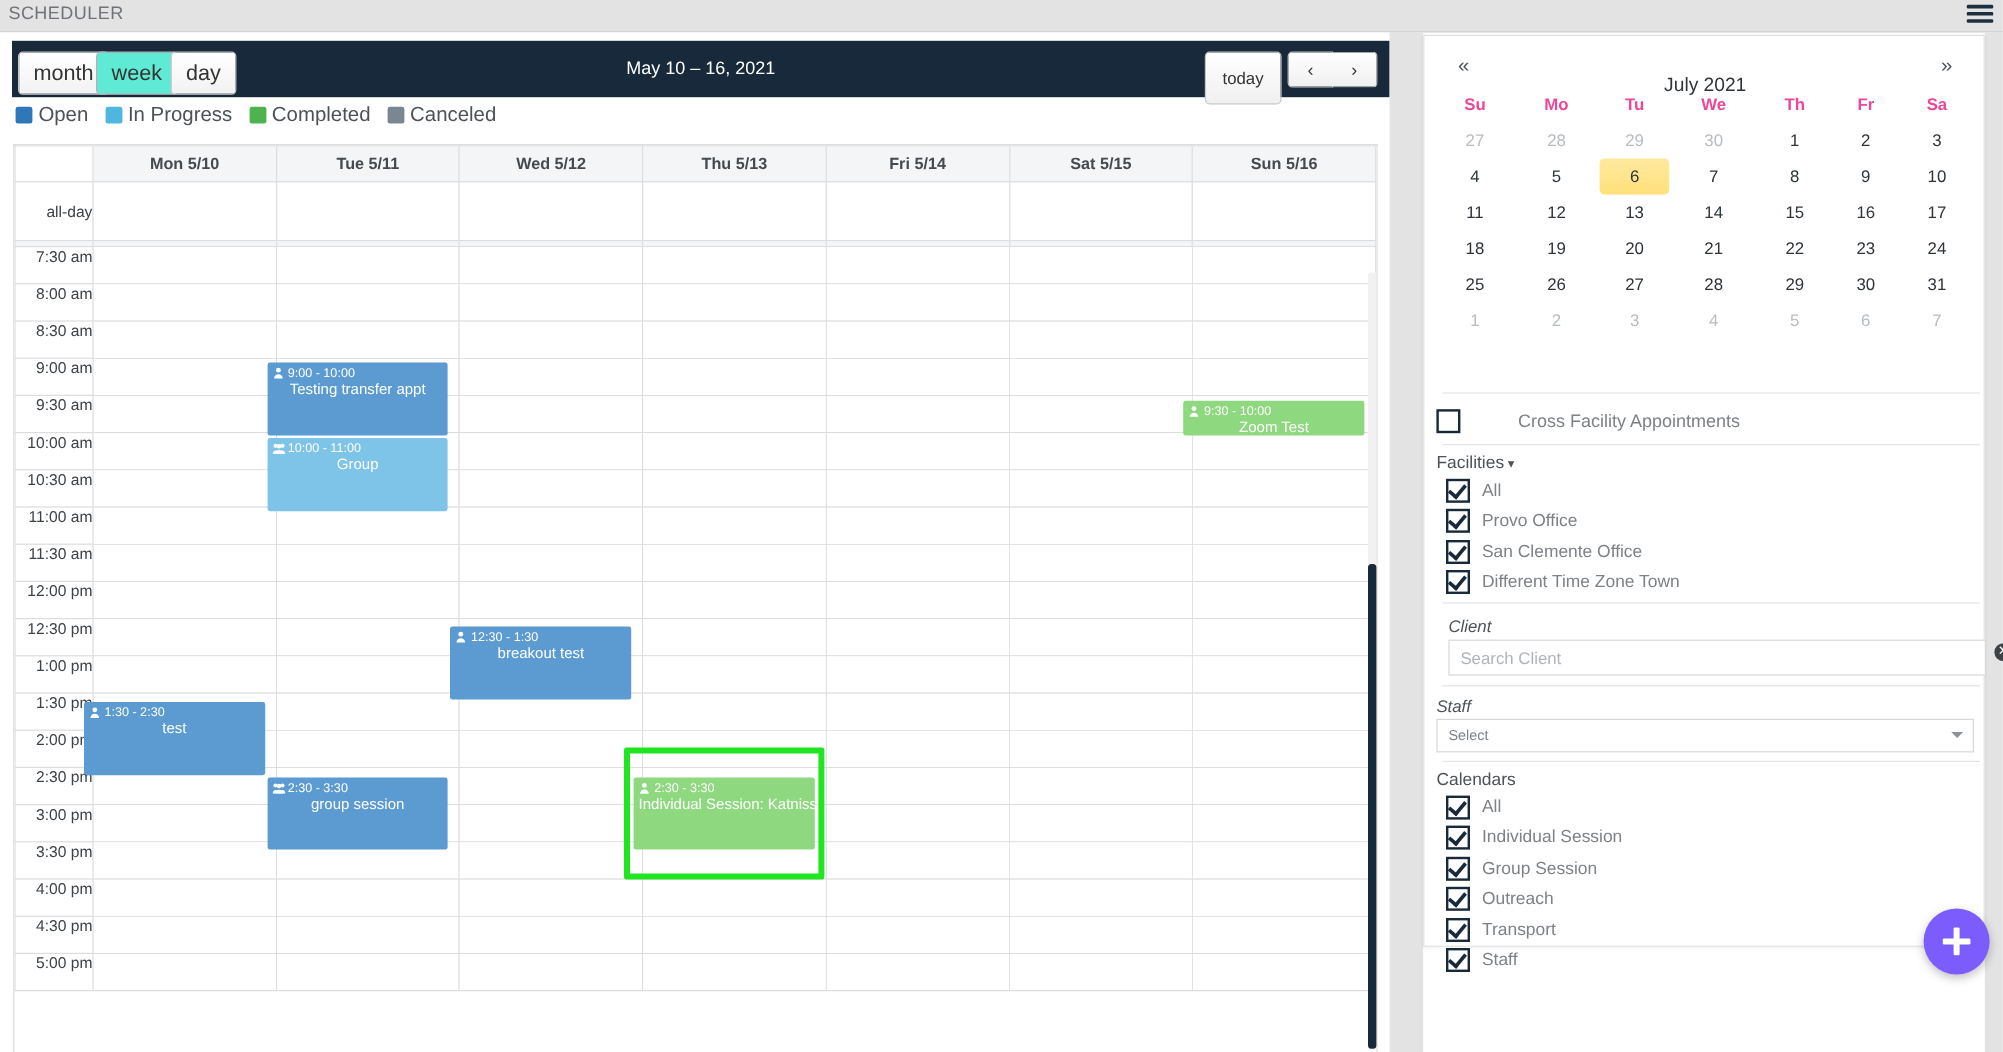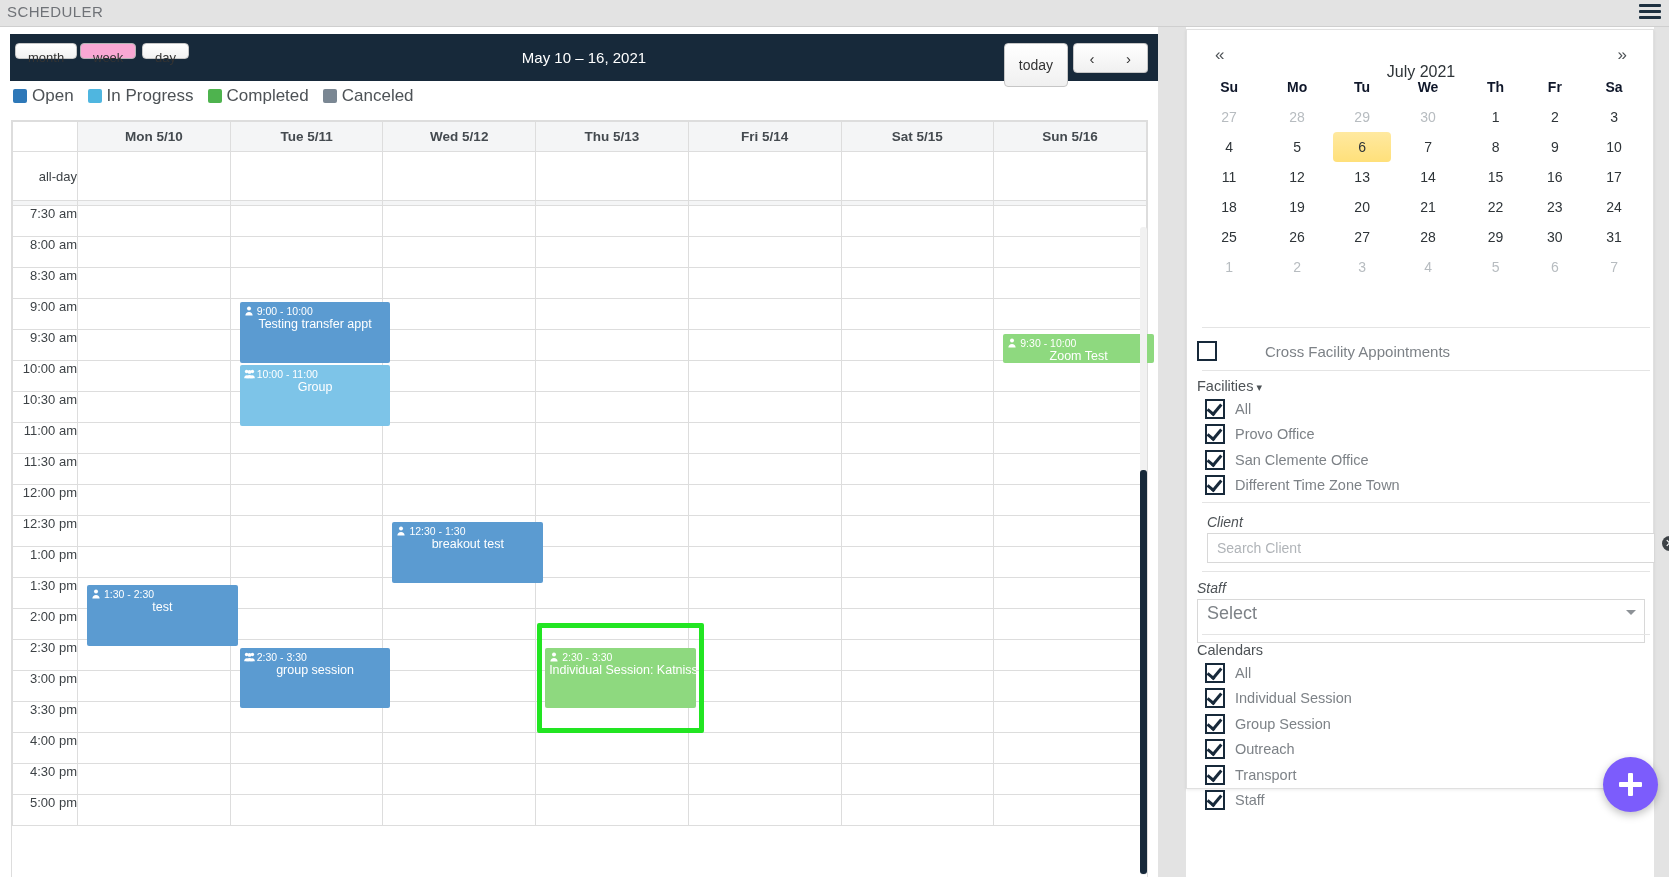--- a/index.html
+++ b/index.html
@@ -35,28 +35,28 @@
     position: absolute; left: 0; top: 27px; width: 1158px; height: 850px;
     background: #ffffff;
   }
 
   
   #cal-toolbar {
     position: absolute; left: 10px; top: 7px; width: 1148px; height: 47px;
     background: #17293a;
   }
   .view-btn {
-    position: absolute; top: 9px; height: 16px;
+    position: absolute; top: 9px; height: 36px;
     background: linear-gradient(#ffffff,#f2f2f2);
     border: 1px solid #c6c6c6; border-radius: 4px;
     font-family: "Liberation Sans", sans-serif;
-    font-size: 13px; color: #333; cursor: pointer;
+    font-size: 18px; color: #333; cursor: pointer;
     padding: 0 12px; line-height: 28px;
   }
-  .view-btn.active { background: #f9a8d4; border-color: #b4b4b4; }
+  .view-btn.active { background: #5eead4; border-color: #b4b4b4; }
   #btn-month { left: 5px; }
   #btn-week  { left: 70px; }
   #btn-day   { left: 132px; }
 
   #cal-title {
     position: absolute; left: 0; top: 0; width: 1148px; height: 47px;
     line-height: 47px; text-align: center;
     color: #ffffff; font-size: 15px;
   }
   #btn-today {
@@ -107,21 +107,21 @@
     border-top: 1px solid #e9e9e9;
   }
   td.gutter.allday-label { vertical-align: middle; height: 49px; border-top-color: #ddd; }
   td.slot { height: 31px; background: #fff; border-top: 1px solid #ededed; position: relative; }
   td.slot.hourline { border-top: 1px solid #dddddd; }
   td.allday { height: 49px; background: #fff; }
   tr.divider td { height: 5px; background: #f4f5f6; border-top: 1px solid #ddd; }
 
   
   #events-layer {
-    position: absolute; left: 20px; top: 93px; width: 1137px; height: 688px;
+    position: absolute; left: 3px; top: 93px; width: 1137px; height: 688px;
     pointer-events: none;
   }
   .event {
     position: absolute; border-radius: 2px; overflow: hidden;
     pointer-events: auto; cursor: pointer;
     color: #ffffff; padding: 3px 4px 0 4px;
   }
   .ev-time { font-size: 10.5px; line-height: 12px; display: flex; align-items: center; gap: 3px; white-space: nowrap; }
   .ev-title { font-size: 12.5px; line-height: 15px; white-space: nowrap; text-align: center; }
   .ev-icon { display: inline-block; width: 10px; height: 10px; flex: 0 0 10px; }
@@ -163,21 +163,21 @@
     height: 28px; position: relative;
   }
   #mini-prev, #mini-next {
     position: absolute; font-size: 17px; color: #4d5256; cursor: pointer; top: 3px;
   }
   #mini-prev { left: 18px; }
   #mini-next { right: 18px; }
   #mini-month { font-size: 16px; color: #2e3438; margin-top: 32px; }
   table.mini { border-collapse: collapse; width: 100%; margin-top: 2px; }
   table.mini th {
-    font-size: 14px; color: #0f172a; font-weight: bold; height: 30px; text-align: center;
+    font-size: 14px; color: #ec4899; font-weight: bold; height: 30px; text-align: center;
   }
   table.mini td {
     font-size: 14px; color: #2e3438; height: 30px; text-align: center; cursor: pointer;
   }
   table.mini td.other { color: #b7bcc0; }
   table.mini td.today {
     background: linear-gradient(#ffe9a0,#ffe07a); border-radius: 4px; color: #2e3438;
   }
 
   .hr { border-top: 1px solid #e4e4e4; margin: 0 5px; }
@@ -212,22 +212,22 @@
     font-family: "Liberation Sans", sans-serif;
   }
   .txt-input::placeholder { color: #b0b4b8; }
   #client-row { position: relative; }
   #client-clear {
     position: absolute; right: -22px; top: 22px; width: 15px; height: 15px;
     border-radius: 50%; background: #3d4246; color: #fff; font-size: 11px;
     line-height: 15px; text-align: center; cursor: pointer;
   }
   .sel-input {
-    width: 100%; height: 44px; border: 1px solid #d8d8d8; background: #fff;
-    font-size: 18px; color: #7d8287; padding: 0 9px; line-height: 26px;
+    width: 100%; height: 28px; border: 1px solid #d8d8d8; background: #fff;
+    font-size: 12px; color: #7d8287; padding: 0 9px; line-height: 26px;
     position: relative; cursor: pointer;
   }
   .sel-arrow {
     position: absolute; right: 8px; top: 10px;
     width: 0; height: 0; border-left: 5px solid transparent;
     border-right: 5px solid transparent; border-top: 5px solid #8d9297;
   }
 
   
   #fab {

